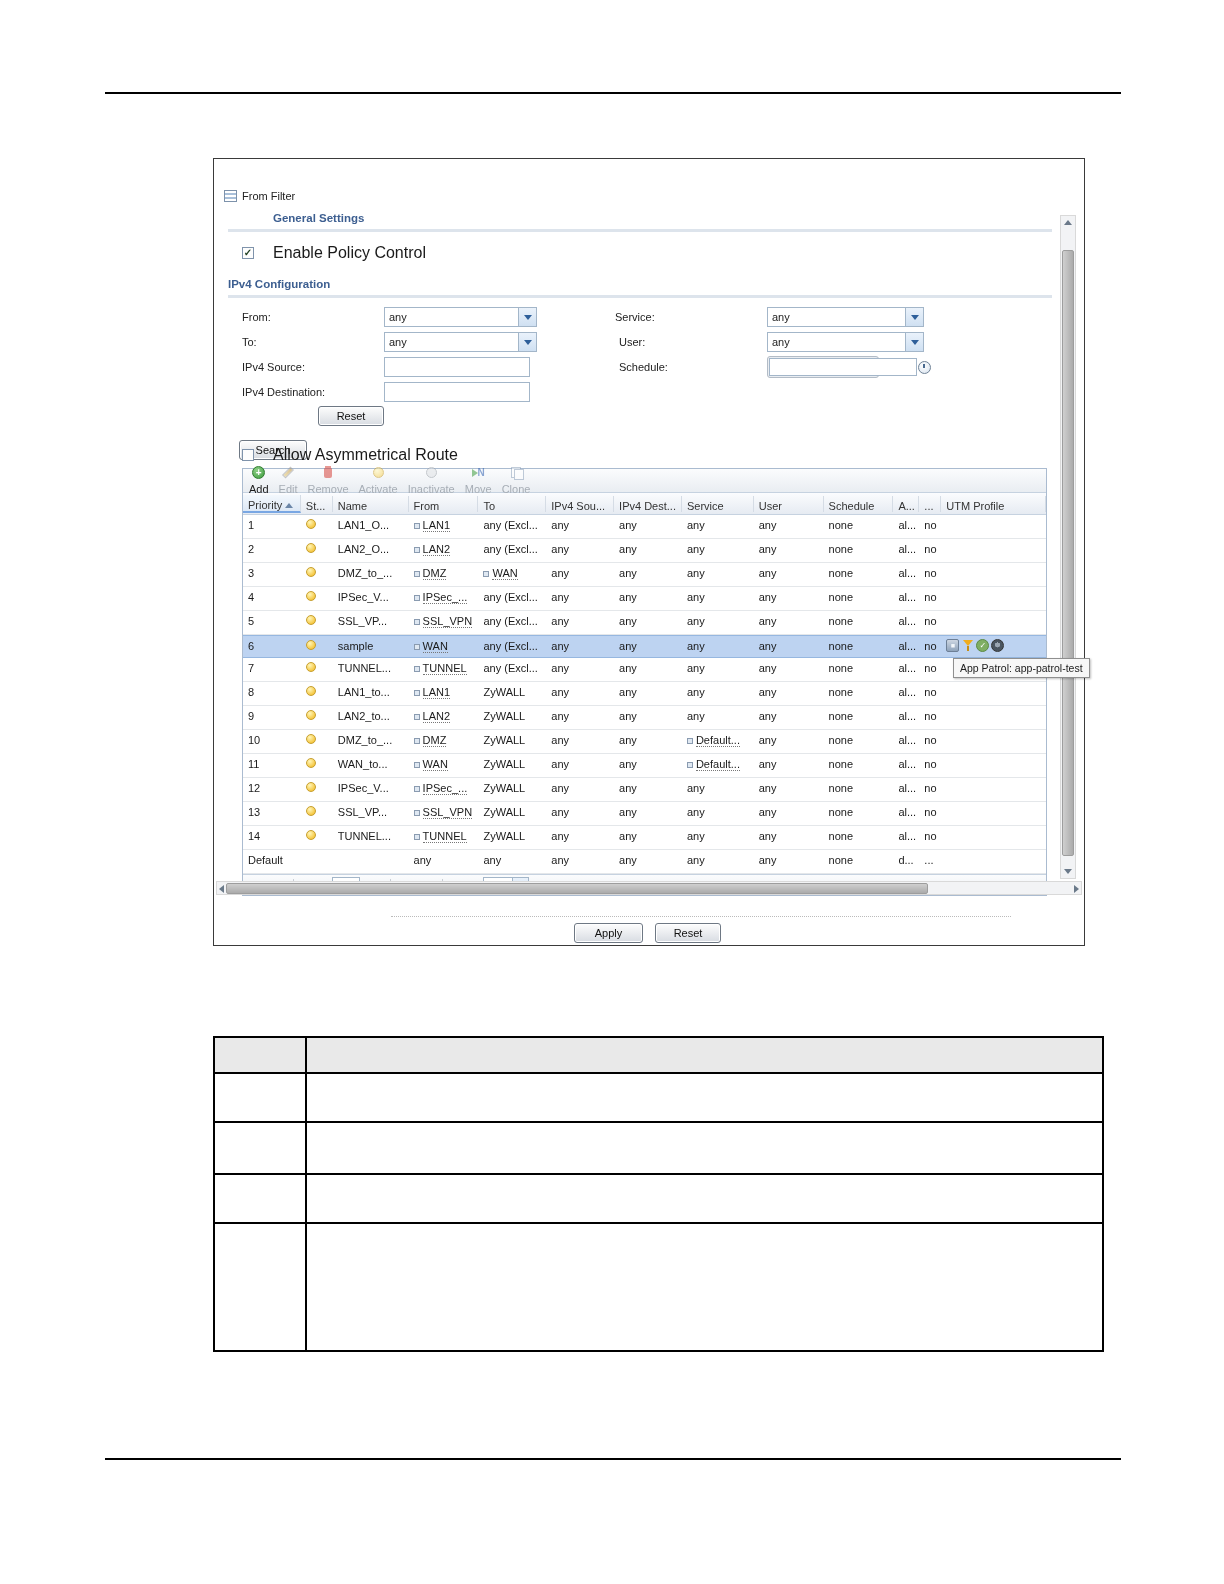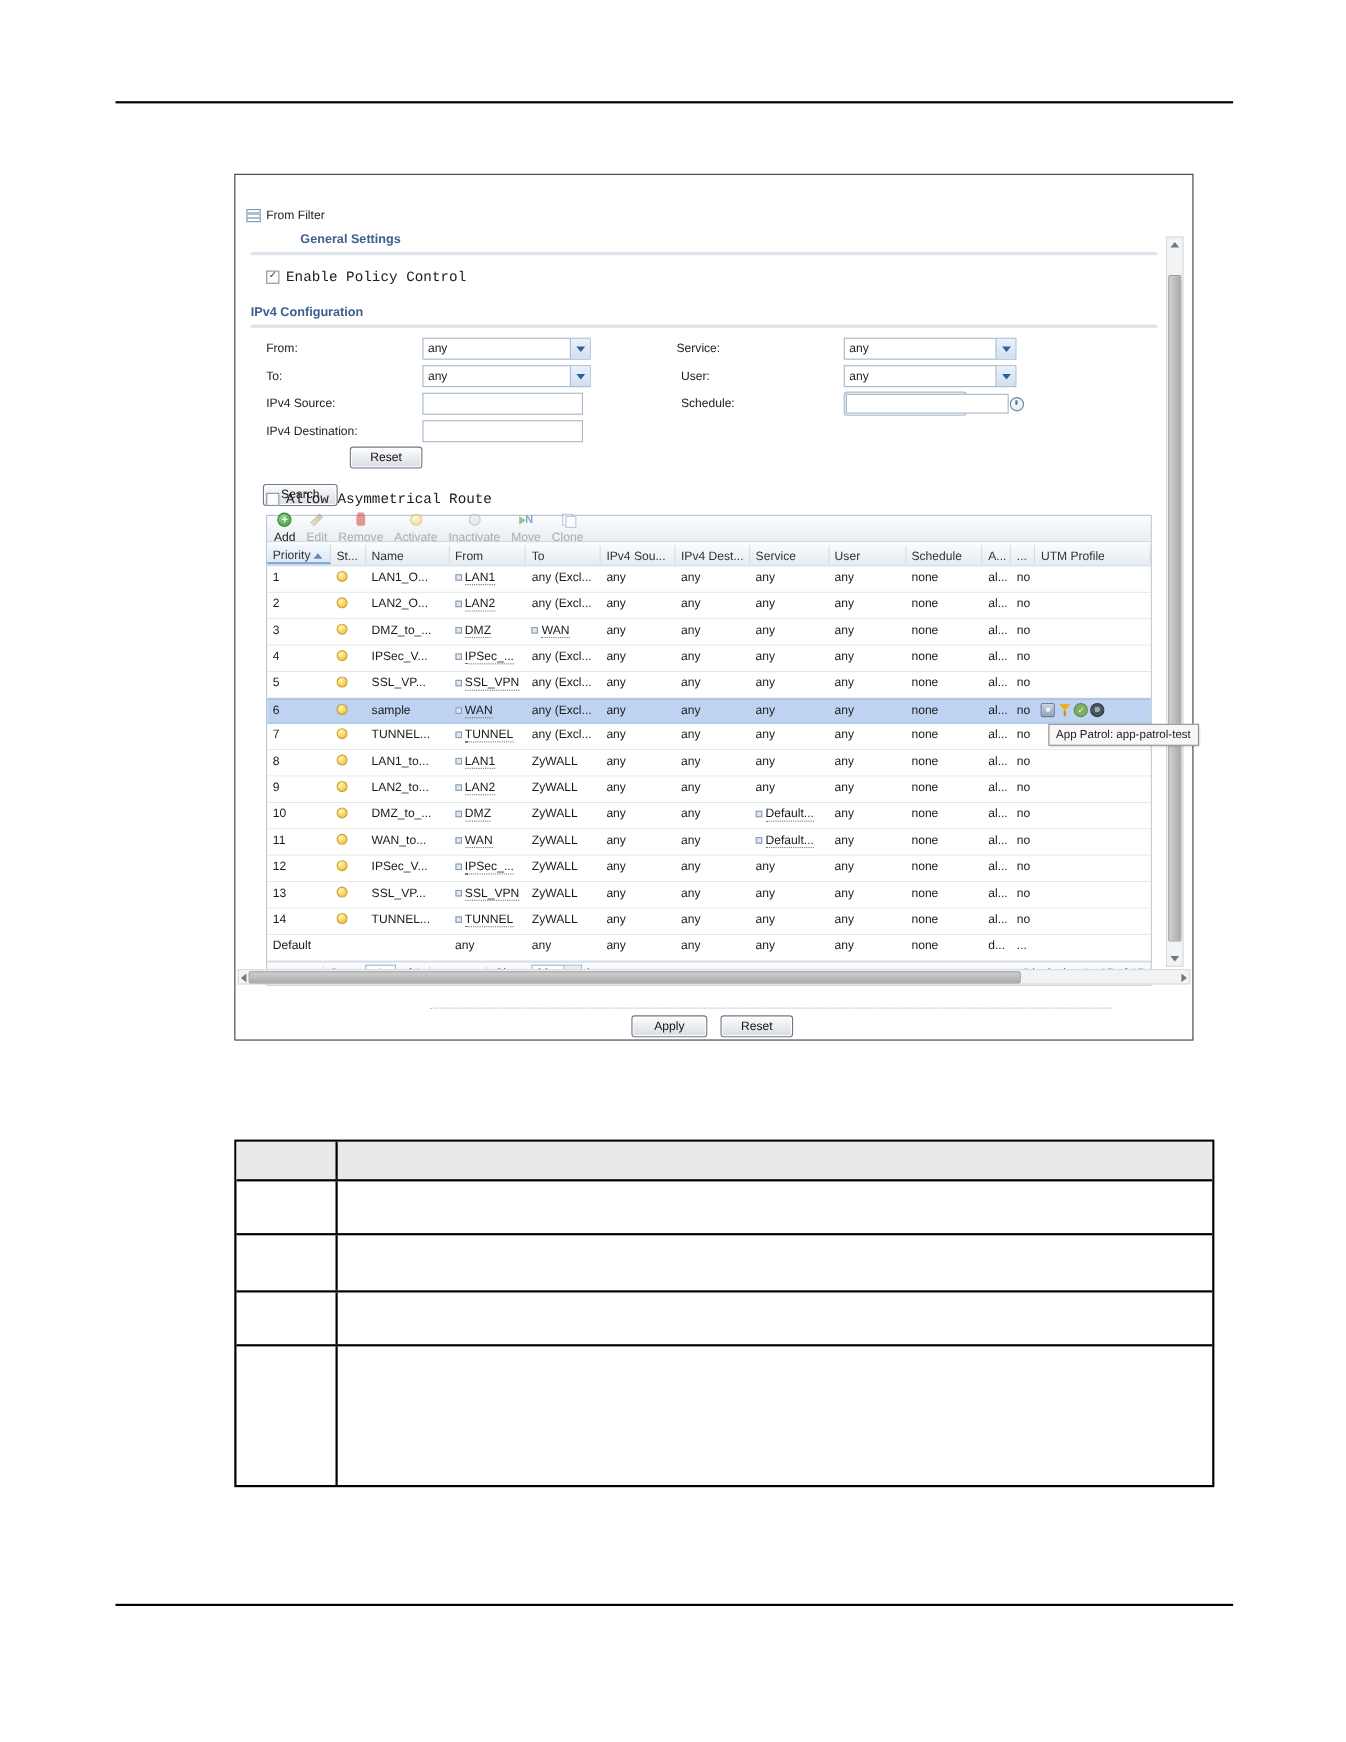--- a/index.html
+++ b/index.html
@@ -10,21 +10,21 @@
   .win{position:absolute;left:213px;top:158px;width:872px;height:788px;border:1px solid #3a3a3a;background:#fff;box-sizing:border-box;}
   .tabbar{position:absolute;left:0;top:0;width:100%;height:25px;background:linear-gradient(180deg,#6b95c4,#3f6ea7);border-top:2px solid #1d3a5f;box-sizing:border-box;}
   .tab{position:absolute;left:9px;top:3px;height:22px;padding:0 12px;background:linear-gradient(180deg,#ffffff,#dce6f1);border:1px solid #8fa9c6;border-bottom:none;border-radius:3px 3px 0 0;font-size:11px;font-weight:bold;color:#234e8a;line-height:21px;box-sizing:border-box;}
 
   .hfrow{position:absolute;left:10px;top:31px;display:flex;align-items:center;gap:5px;font-size:11px;color:#222;cursor:default;}
   .hficon{width:13px;height:12px;border:1px solid #7d92ab;background:repeating-linear-gradient(180deg,#ffffff 0 2px,#a9c0da 2px 4px);box-sizing:border-box;}
 
   .sechead{position:absolute;font-size:11.5px;font-weight:bold;color:#3c5e90;}
   .secbar{position:absolute;left:14px;width:824px;height:3px;background:#dde4ec;}
 
-  .cbrow{position:absolute;display:flex;align-items:center;gap:6px;font-size:13px;font-family:Liberation Mono, monospace;}
+  .cbrow{position:absolute;display:flex;align-items:center;gap:19px;font-size:16px;}
   .cb{width:12px;height:12px;border:1px solid #7f93ab;background:#fdfdfd;box-sizing:border-box;font-size:10px;line-height:10px;text-align:center;color:#1c3c1c;font-weight:bold;}
   .cb.checked::after{content:"\2713";}
 
   .flabel{position:absolute;font-size:11px;color:#222;}
   .combo{position:absolute;height:20px;border:1px solid #a3b6c9;background:#fff;box-sizing:border-box;display:flex;}
   .combo .val{flex:1;font-size:11px;padding:3px 0 0 4px;color:#222;}
   .trig{width:17px;border-left:1px solid #a3b6c9;background:linear-gradient(180deg,#eaf2fb,#cfe0f2);display:flex;align-items:center;justify-content:center;}
   .dar{width:0;height:0;border-left:4px solid transparent;border-right:4px solid transparent;border-top:5px solid #2e5f9a;}
   .tinput{position:absolute;height:20px;border:1px solid #a3b6c9;background:#fff;box-sizing:border-box;font-size:11px;padding:0 4px;font-family:"Liberation Sans",sans-serif;}
   .schedbox{position:absolute;height:22px;border:1px solid #b3bcc6;background:#e9edf2;border-radius:3px;box-sizing:border-box;display:flex;align-items:center;}

